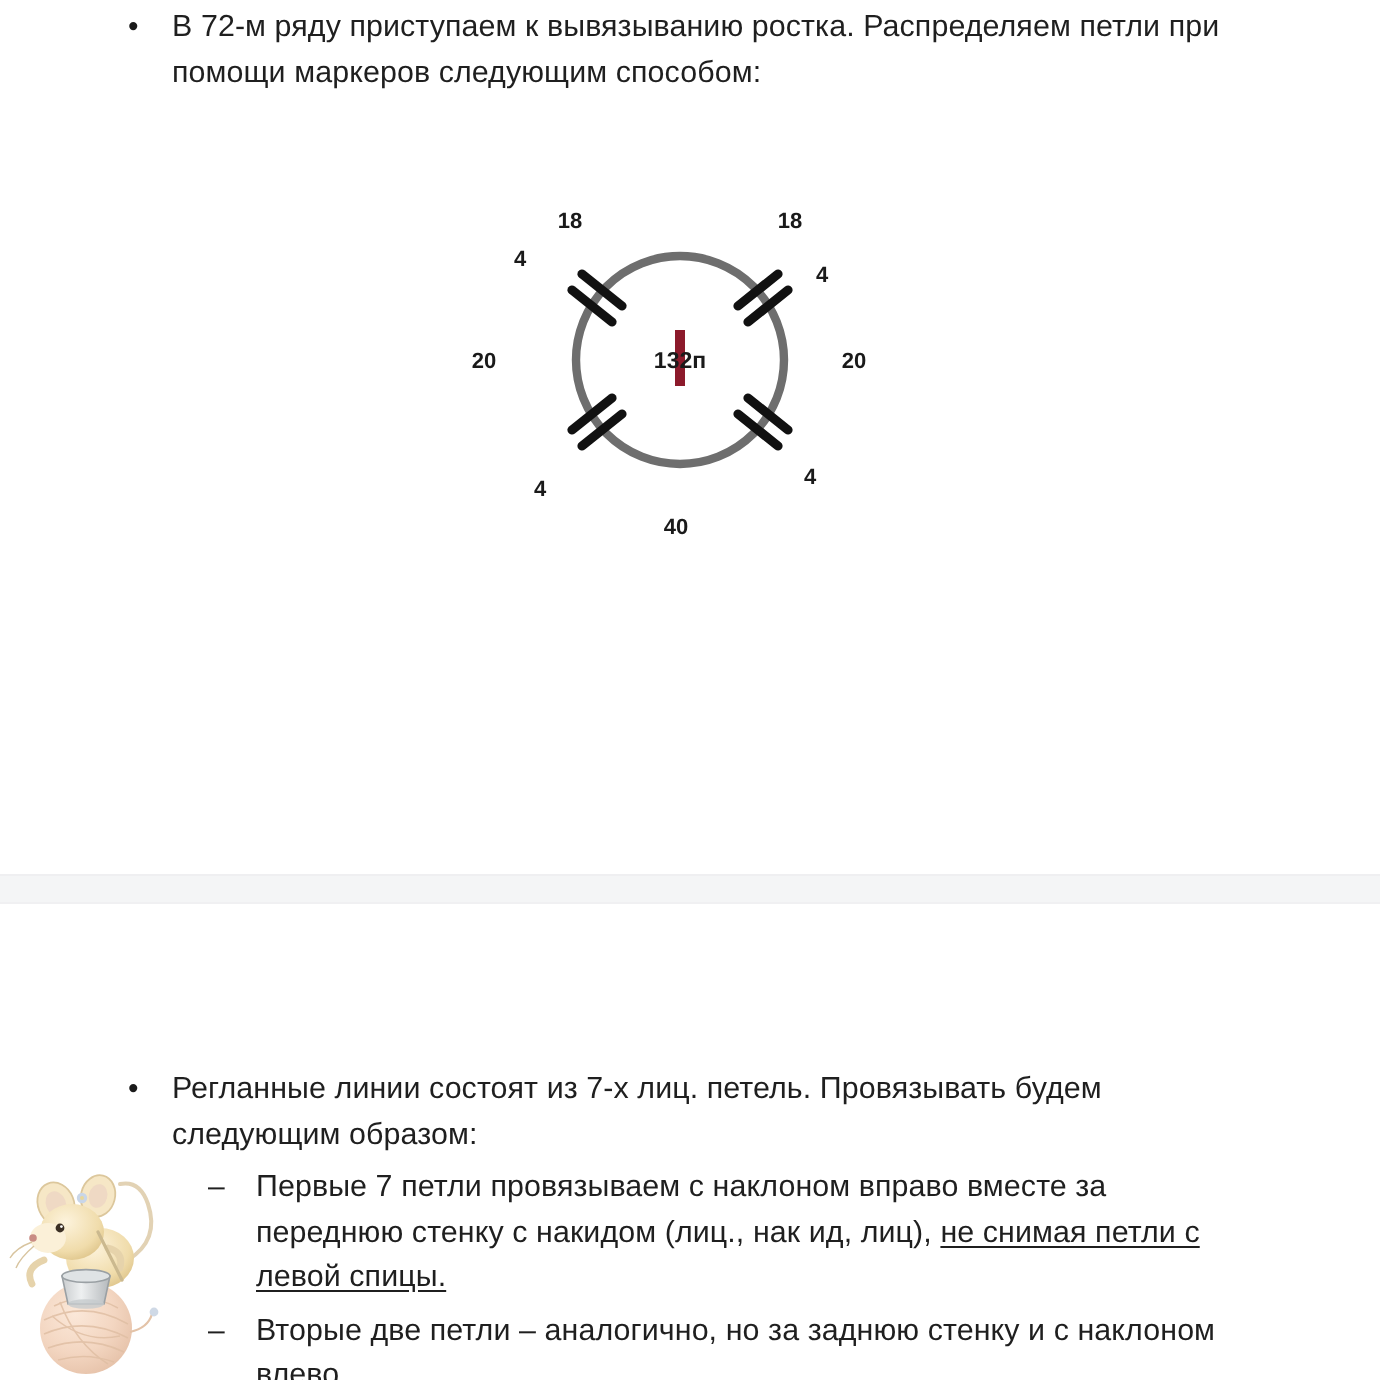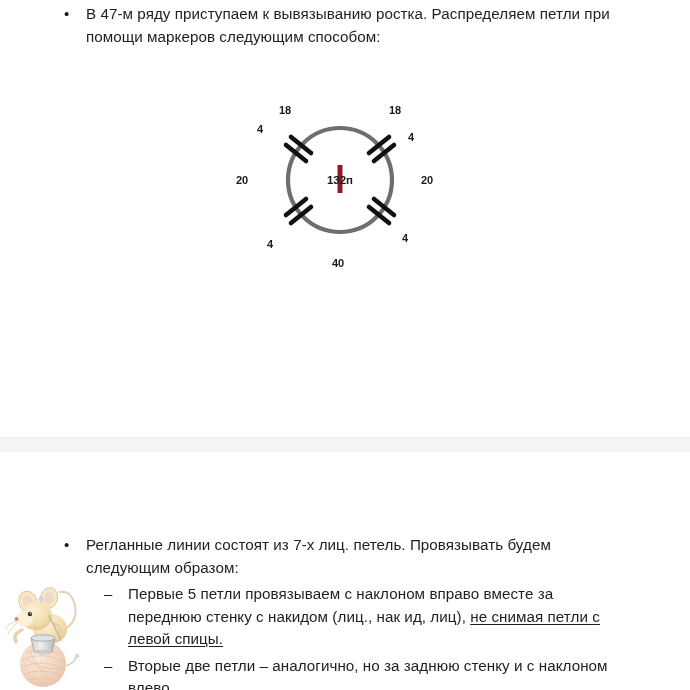--- a/index.html
+++ b/index.html
@@ -124,21 +124,21 @@
   #mouse-illustration svg { display: block; }
 </style>
 </head>
 <body>
 
 <div class="page">
 
   <div class="block" id="top-block">
     <div class="bullet-row">
       <div class="bullet-marker">•</div>
-      <div class="bullet-text">В 47-м ряду приступаем к вывязыванию ростка. Распределяем петли при помощи маркеров следующим способом:</div>
+      <div class="bullet-text">В 72-м ряду приступаем к вывязыванию ростка. Распределяем петли при помощи маркеров следующим способом:</div>
     </div>
   </div>
 
   <div id="diagram">
     <svg width="235" height="185" viewBox="0 0 235 185" xmlns="http://www.w3.org/2000/svg">
 
       <circle cx="115" cy="85" r="52" fill="none" stroke="#6e6e6e" stroke-width="4.2"></circle>
 
       <line x1="115" y1="70" x2="115" y2="98" stroke="#8c1a2b" stroke-width="5" stroke-linecap="butt"></line>
 
@@ -188,21 +188,21 @@
 
   <div class="block" id="bottom-block">
     <div class="bullet-row">
       <div class="bullet-marker">•</div>
       <div class="bullet-text">Регланные линии состоят из 7-х лиц. петель. Провязывать будем следующим образом:</div>
     </div>
 
     <div id="bottom-sub">
       <div class="dash-row">
         <div class="dash-marker">–</div>
-        <div class="bullet-text"><span>Первые 5 петли провязываем с наклоном вправо вместе за переднюю стенку с накидом (лиц., нак ид, лиц), </span><span class="underline-u">не снимая петли с левой спицы.</span></div>
+        <div class="bullet-text"><span>Первые 7 петли провязываем с наклоном вправо вместе за переднюю стенку с накидом (лиц., нак ид, лиц), </span><span class="underline-u">не снимая петли с левой спицы.</span></div>
       </div>
 
       <div class="dash-row">
         <div class="dash-marker">–</div>
         <div class="bullet-text"><span>Вторые две петли – аналогично, но за заднюю стенку и с наклоном влево.</span><span class="underline-u"></span></div>
       </div>
     </div>
   </div>
 
   <div id="mouse-illustration">

